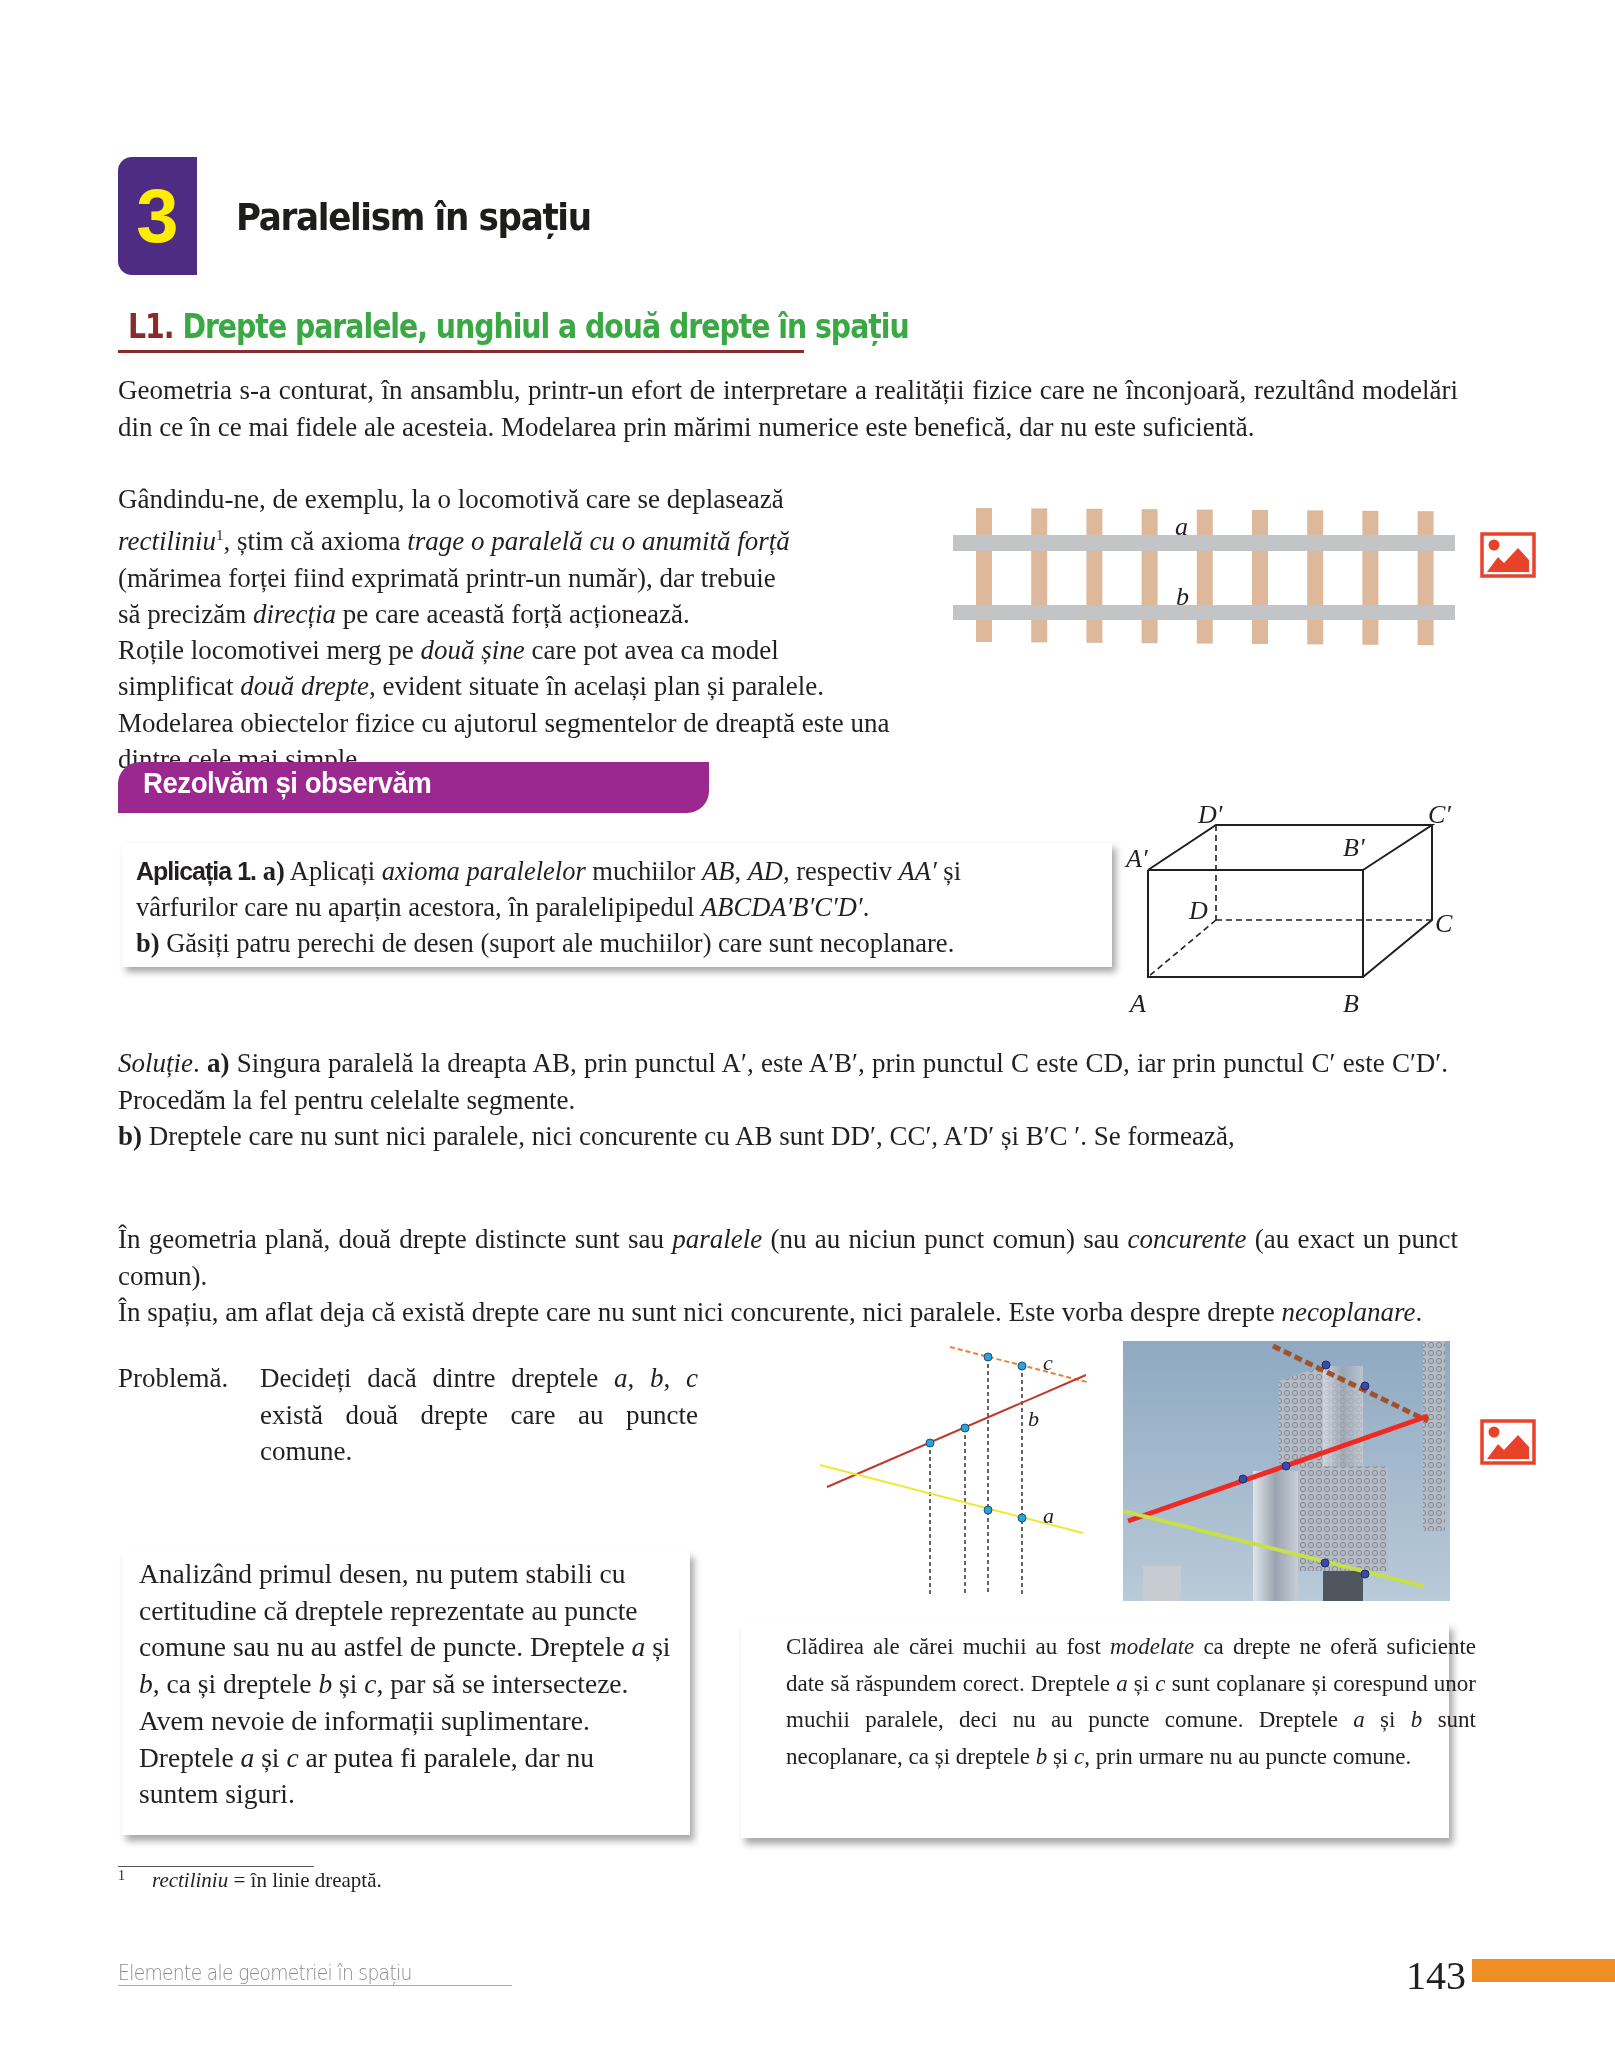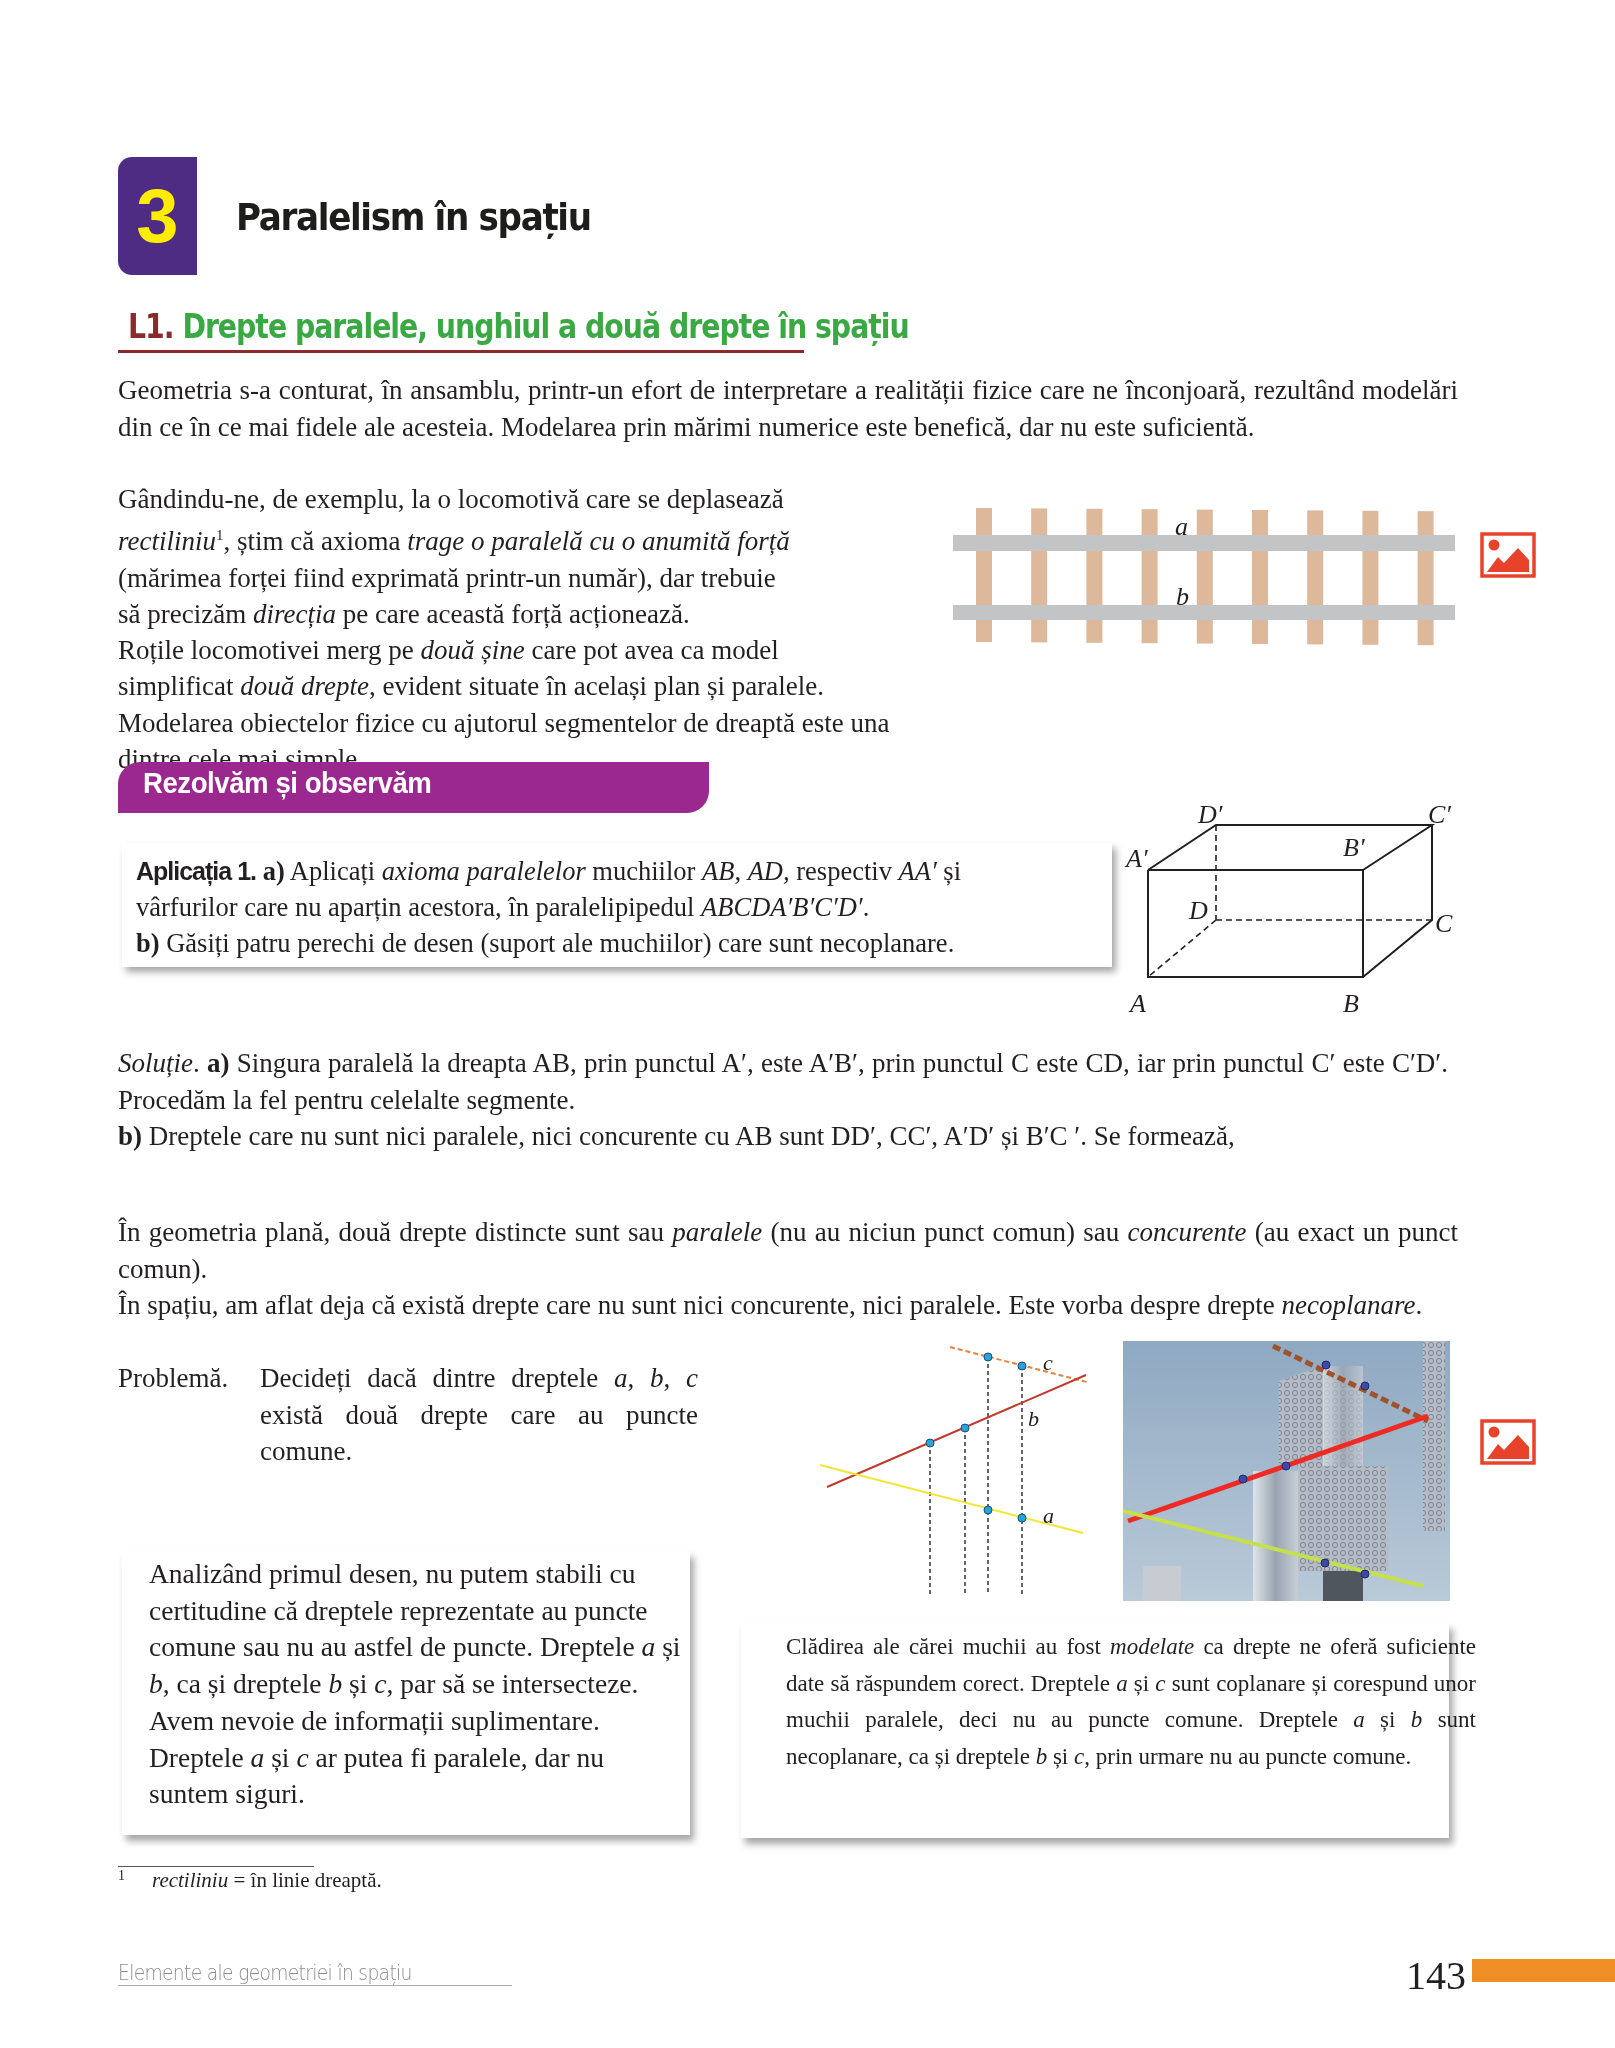--- a/index.html
+++ b/index.html
@@ -54,21 +54,21 @@
   #problema .row { display: flex; }
   #problema .lbl { font-weight: normal; width: 142px; flex: none; }
   #problema .body { flex: 1; text-align: justify; }
 
   #diagram { left: 800px; top: 1330px; width: 320px; height: 280px; }
   #photo { left: 1123px; top: 1341px; width: 327px; height: 260px; }
 
   
   #box-left { left: 122px; top: 1551px; width: 568px; height: 284px; background: #fff;
               box-shadow: 4px 6px 7px rgba(0,0,0,0.35); }
-  #box-left-text { left: 149px; top: 1556px; width: 540px; font-size: 27.5px; line-height: 36.7px; }
+  #box-left-text { left: 139px; top: 1556px; width: 540px; font-size: 27.5px; line-height: 36.7px; }
   #box-right { left: 741px; top: 1623px; width: 708px; height: 215px; background: #fff;
                box-shadow: 4px 6px 7px rgba(0,0,0,0.35); }
   #box-right-text { left: 754px; top: 1629px; width: 690px; font-size: 23px; line-height: 36.5px; margin-left: 32px; }
 
   
   #footnote-rule { left: 118px; top: 1866px; width: 196px; height: 1px; background: #555; }
   #footnote { left: 118px; top: 1868px; font-size: 21px; }
   #footnote .num { font-size: 14px; vertical-align: top; display: inline-block; width: 34px; }
 
   
@@ -161,21 +161,21 @@
     <text x="88" y="33">D′</text>
   </g>
 </svg>
 
 <div id="solutie" class="abs p">
   <div class="just" style="text-align-last:left;"><i>Soluție</i>. <b>a)</b><span> Singura paralelă la dreapta AB, prin punctul A′, este A′B′, prin punctul C este CD, iar prin punctul C′ este C′D′. Procedăm la fel pentru celelalte segmente.</span></div>
   <div><b>b)</b><span> Dreptele care nu sunt nici paralele, nici concurente cu AB sunt DD′, CC′, A′D′ și B′C ′. Se formează,</span></div>
 </div>
 
 <div id="plane-text" class="abs p">
-  <div class="just" style="text-align-last:left;"><span>În geometria plană, două drepte distincte sunt sau </span><i>paralele</i><span> (nu au niciun punct comun) sau </span><i>concurente</i><span> (au exact un punct comun).</span></div>
+  <div class="just" style="text-align-last:left;margin-top:7px;"><span>În geometria plană, două drepte distincte sunt sau </span><i>paralele</i><span> (nu au niciun punct comun) sau </span><i>concurente</i><span> (au exact un punct comun).</span></div>
   <div class="just" style="text-align-last:left;"><span>În spațiu, am aflat deja că există drepte care nu sunt nici concurente, nici paralele. Este vorba despre drepte </span><i>necoplanare</i><span>.</span></div>
 </div>
 
 <div id="problema" class="abs p">
   <div class="row">
     <span class="lbl">Problemă.</span>
     <div class="body">
       <div style="text-align:justify;">Decideți dacă dintre dreptele <i>a</i>, <i>b</i>, <i>c</i> există două drepte care au puncte comune.</div>
     </div>
   </div>

